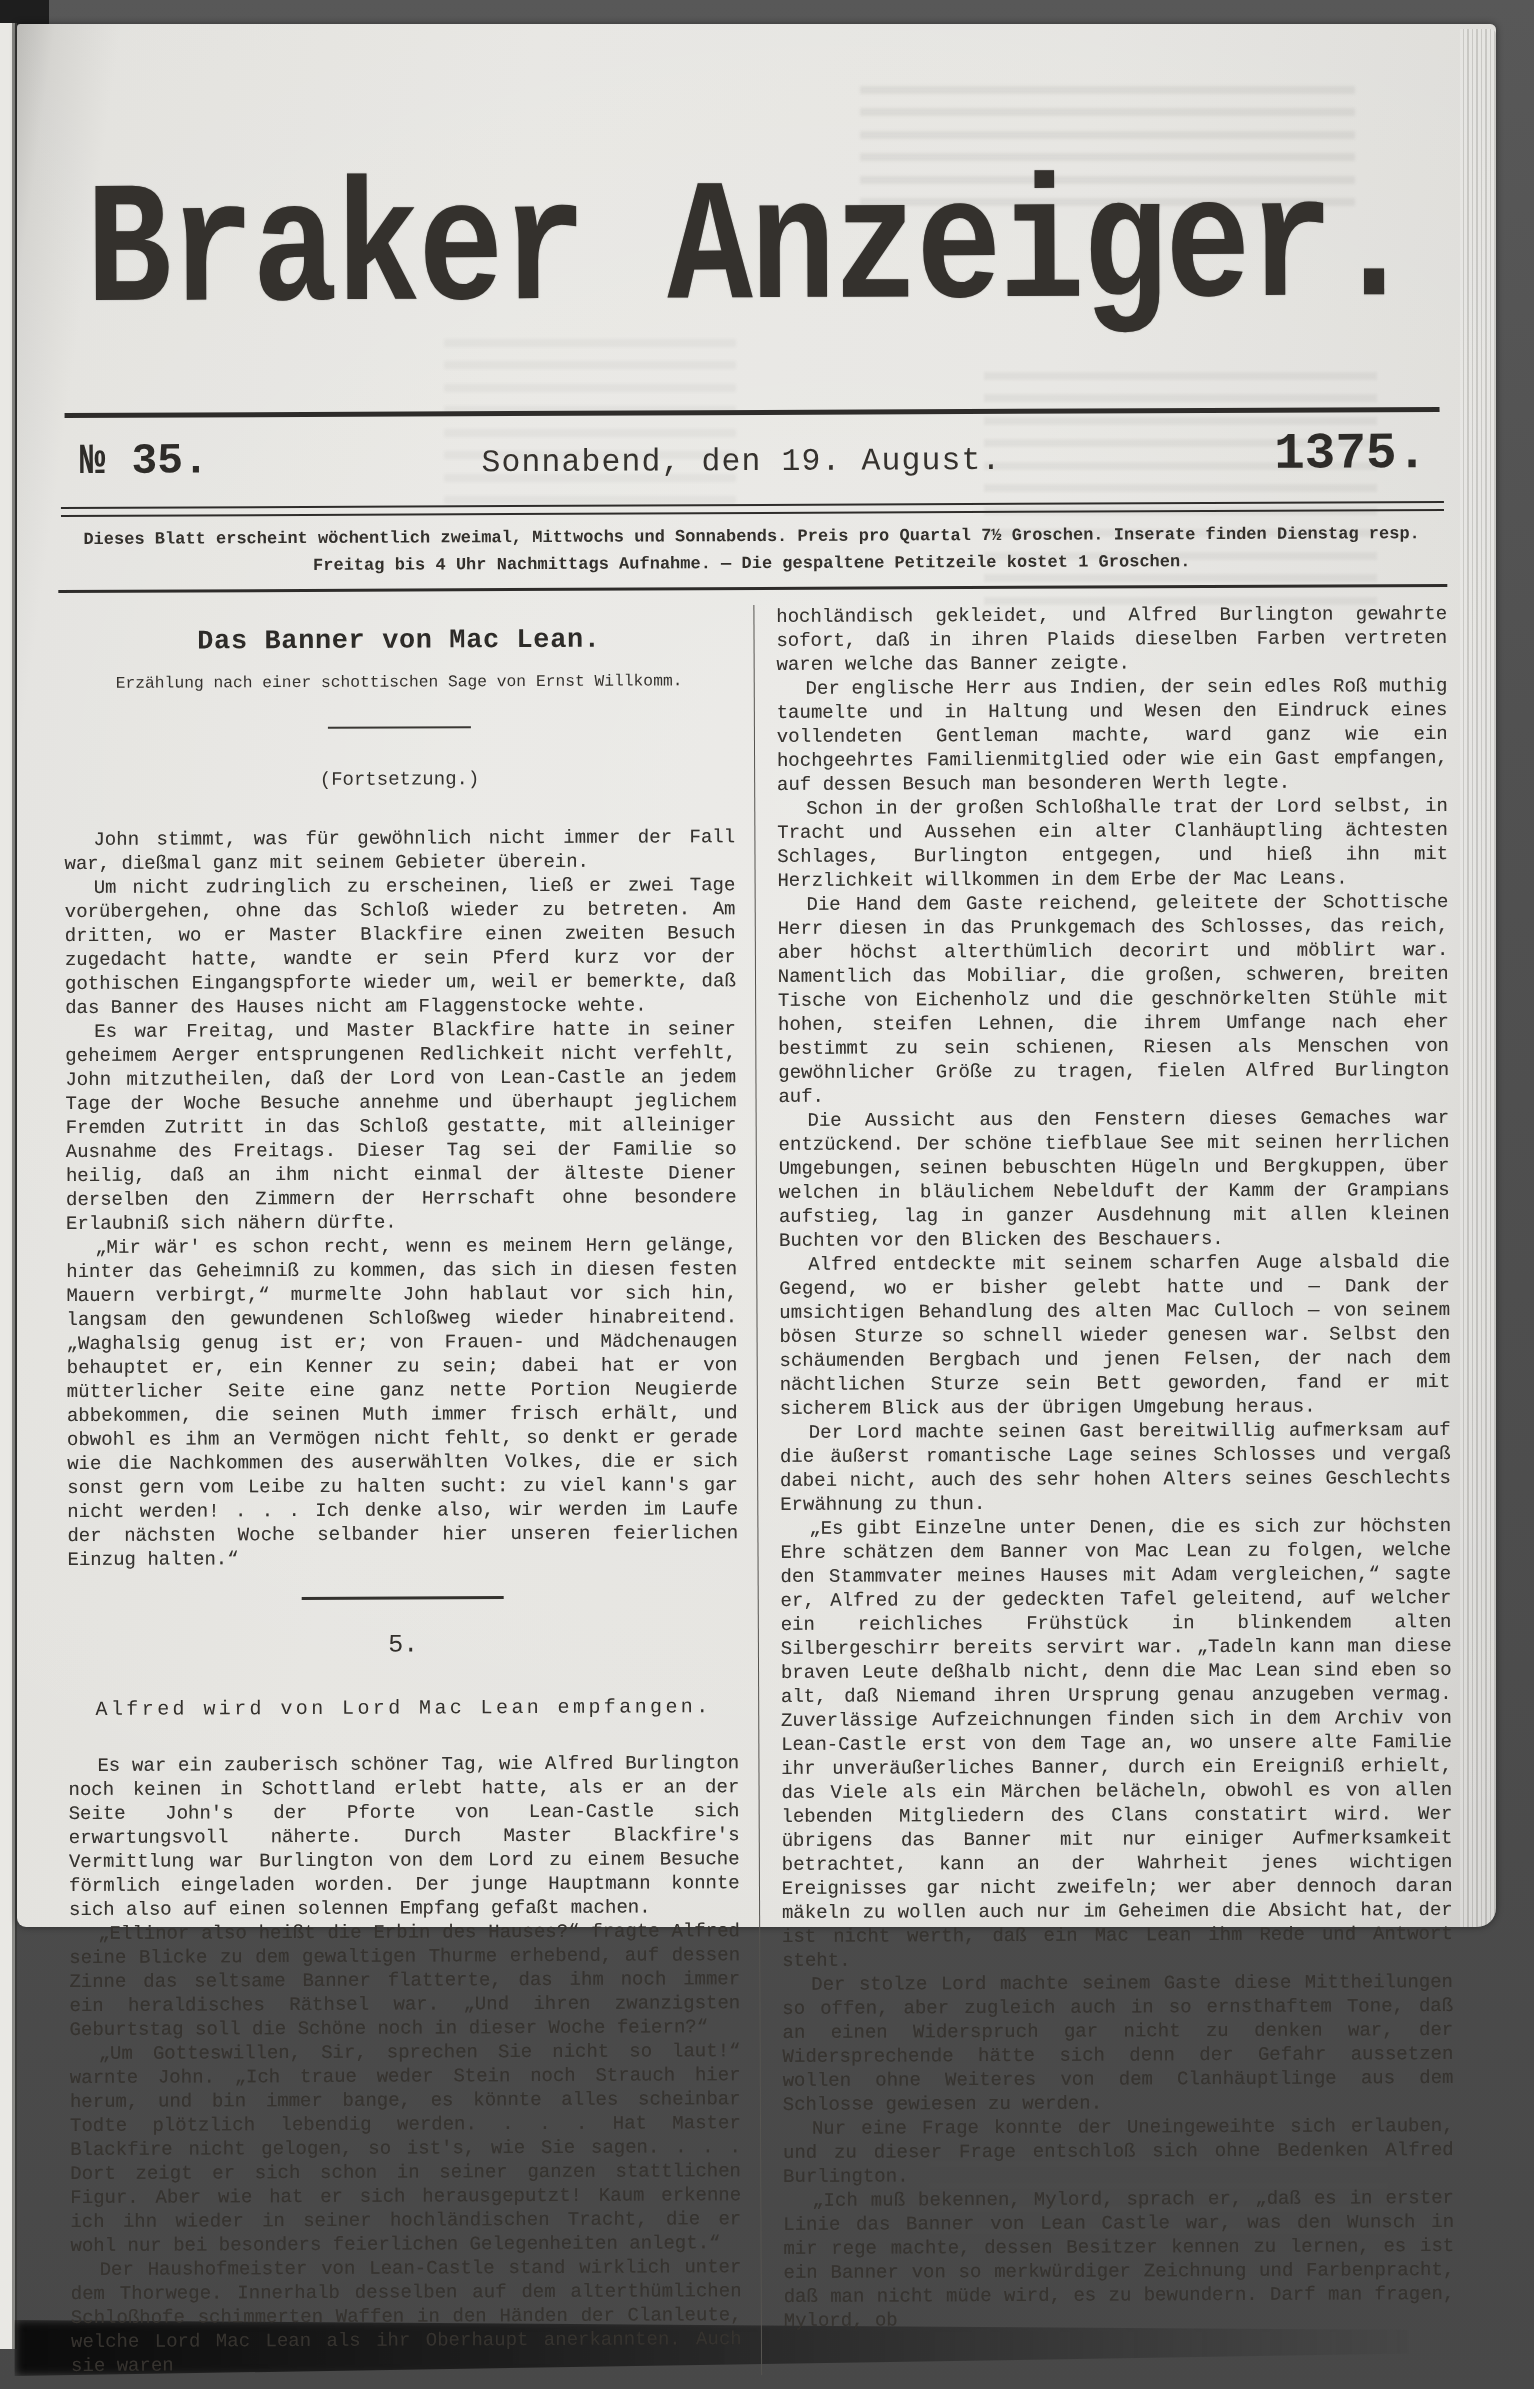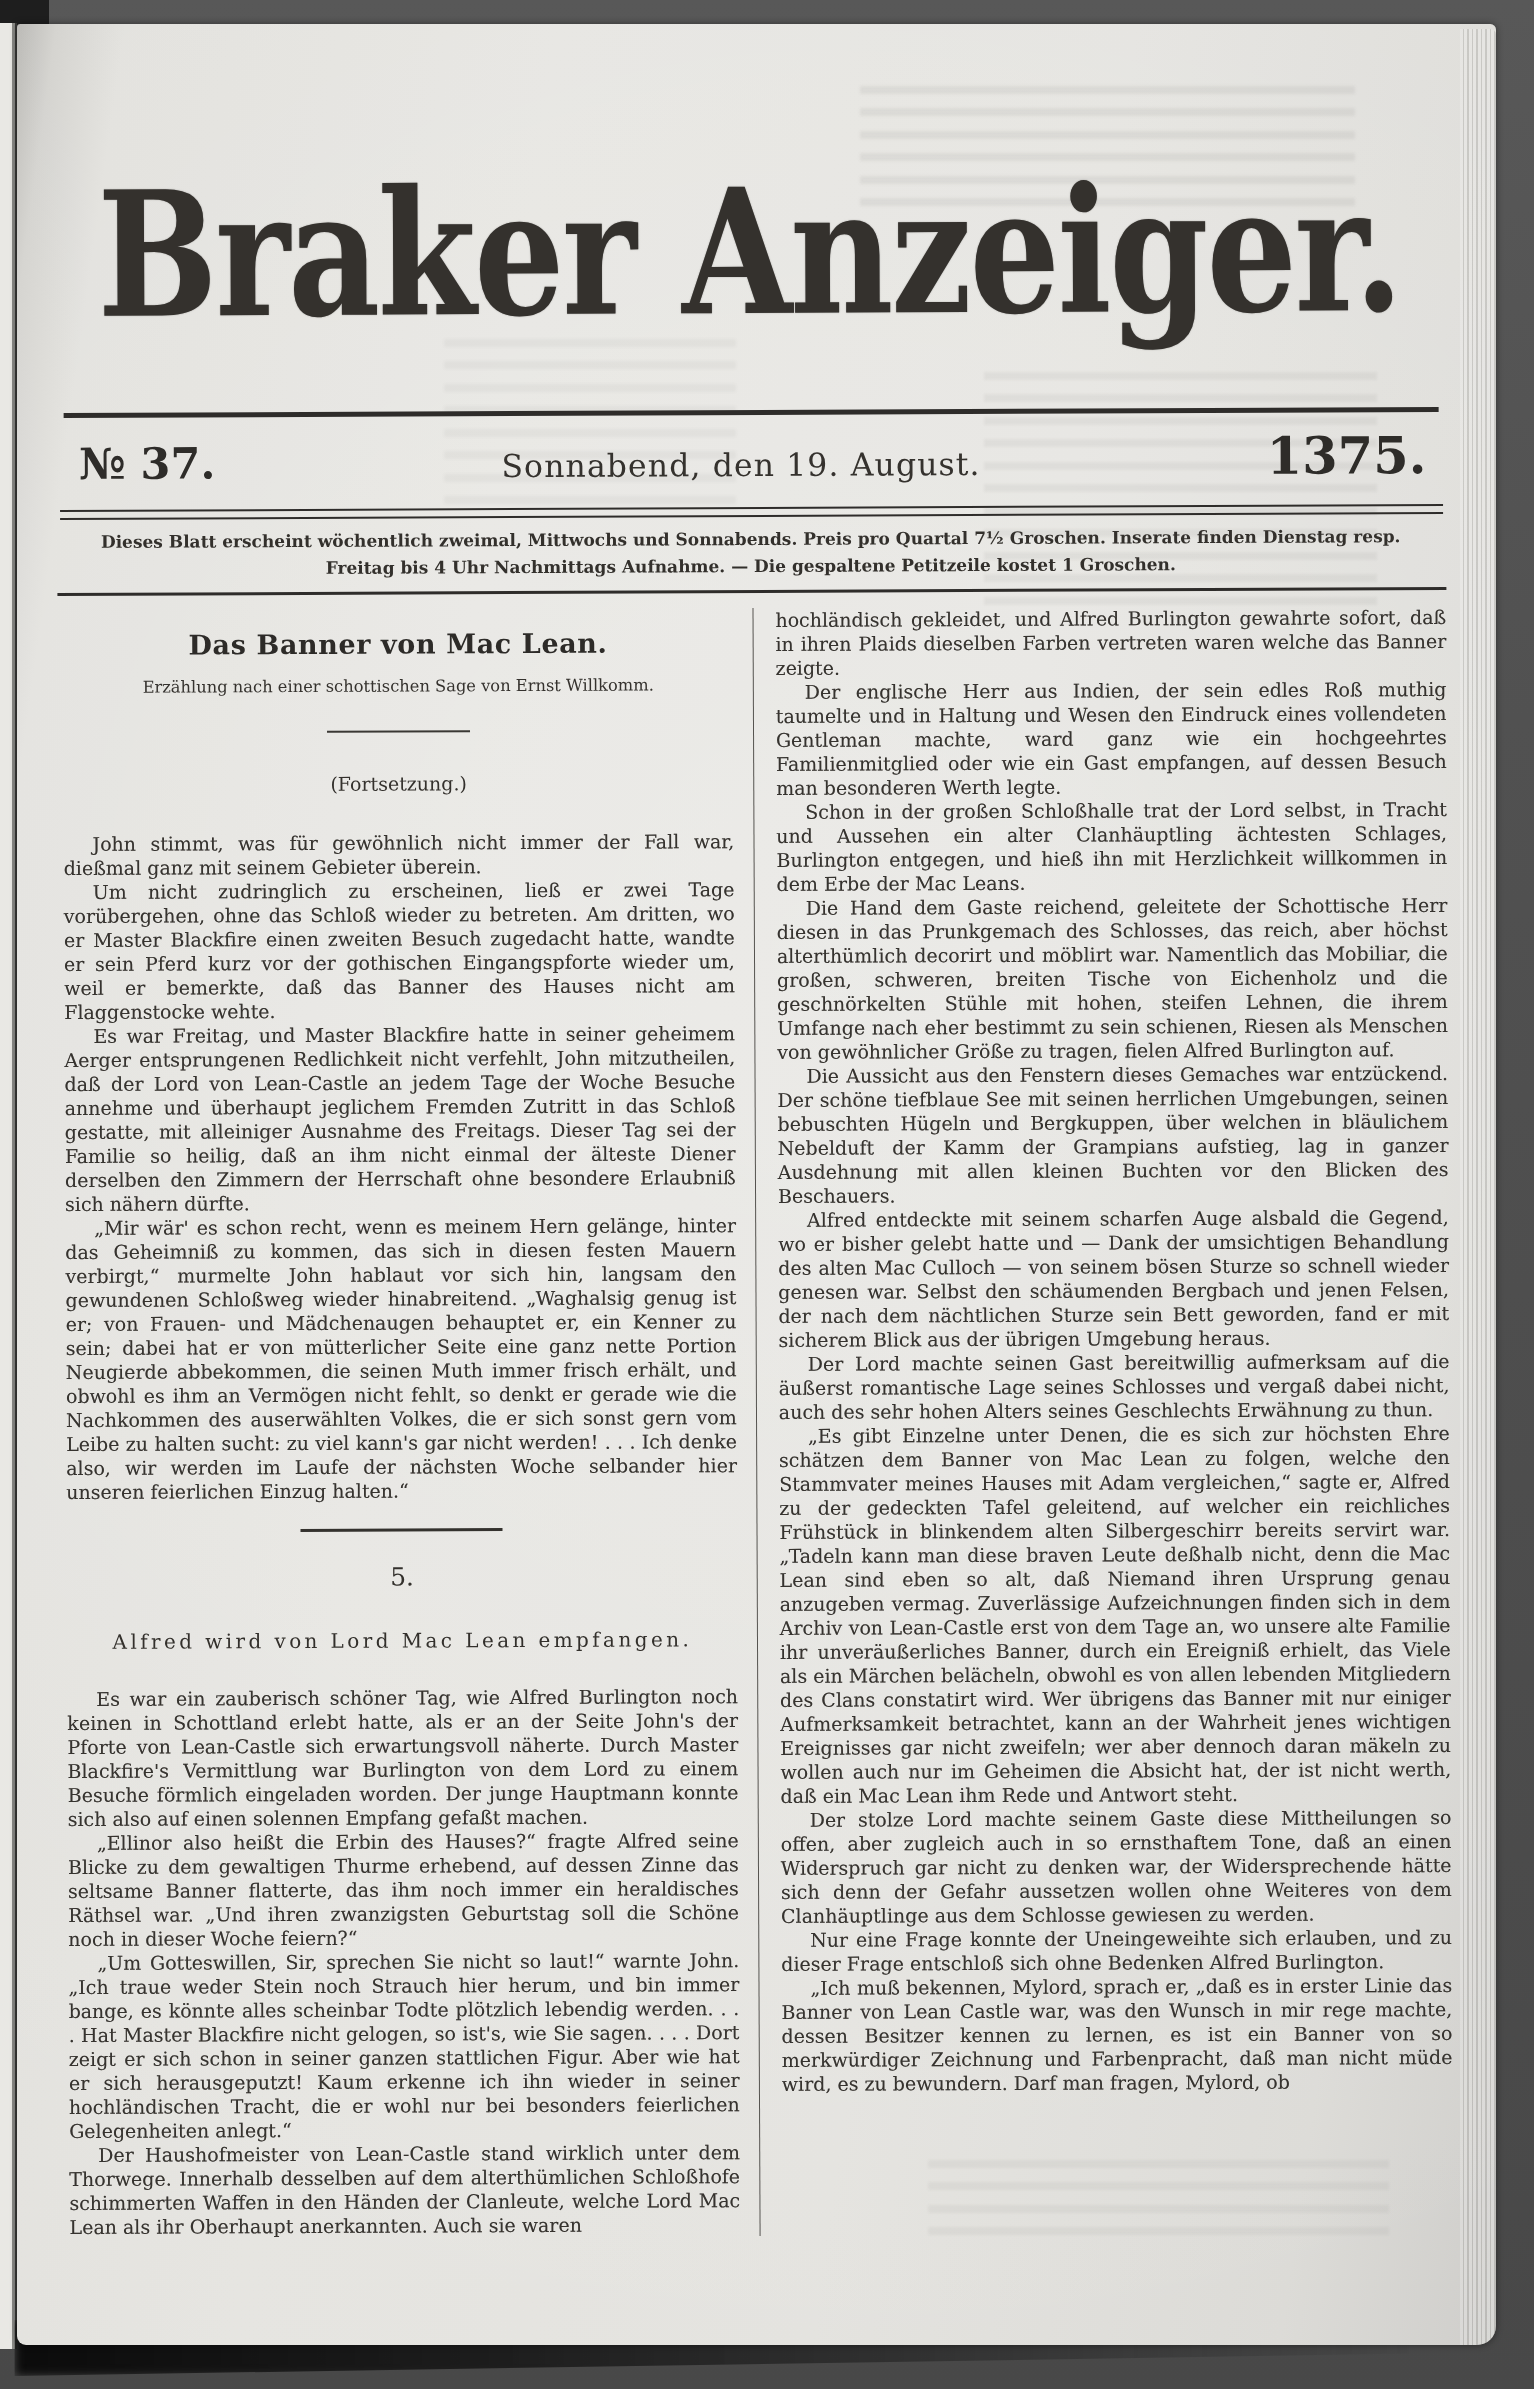--- a/index.html
+++ b/index.html
@@ -21,26 +21,27 @@
     position: absolute; left: 0; top: 22.5px; bottom: 40px; width: 17px;
     background: linear-gradient(90deg, #e9e8e4 0 12.4px, #8a8a86 12.4px 14.6px, #3a3a38 14.6px 17px);
   }
   .bottom-shadow {
     position: absolute; left: 14.6px; top: 2320px; width: 1394px; height: 56px;
     background: linear-gradient(90deg, rgba(8,8,8,0.95) 0%, rgba(15,15,15,0.75) 35%, rgba(30,30,30,0.45) 70%, rgba(60,60,60,0.12) 100%);
     filter: blur(5px);
     clip-path: polygon(0 0, 100% 18%, 100% 60%, 0 100%);
   }
   .sheet {
-    position: absolute; left: 17px; top: 23.6px; width: 1479px; height: 2321px;
+    position: absolute; left: 17px; top: 23.6px; width: 1479px; height: 1903px;
     background:
       radial-gradient(ellipse 140% 90% at 55% 40%, rgba(255,255,255,0.25), rgba(255,255,255,0) 70%),
       linear-gradient(98deg, #b9b8b4 0%, #d3d2ce 2.2%, #e2e1dd 6%, #e6e5e1 30%, #e4e3df 62%, #dcdbd7 88%, #cfcecb 100%);
     border-radius: 3.4px 5.6px 19px 9px;
     box-shadow: 0 0 7.9px rgba(0,0,0,0.45);
+    font-family: Liberation Mono, monospace;
   }
   .edge-striations {
     position: absolute; right: 0; top: 5.6px; bottom: 0; width: 36px;
     background: repeating-linear-gradient(90deg, rgba(255,255,255,0.25) 0 2.8px, rgba(120,119,115,0.28) 2.8px 4.5px);
     border-radius: 0 5.6px 19px 0;
     opacity: 0.8;
   }
   .sheet-content {
     position: absolute; inset: 0;
     padding: 84px 44px 0 38px;
@@ -145,21 +146,21 @@
   <div class="ghost" style="left:427px; top:315px; width:292px; height:169px; opacity:.35;"></div>
   <div class="ghost" style="left:911px; top:2136px; width:461px; height:79px; opacity:.4;"></div>
 
   <div class="sheet-content">
 
     <div class="masthead">Braker Anzeiger.</div>
 
     <div class="rule-thick"></div>
 
     <div class="date-row">
-      <span class="issue-no">№ 37.</span>
+      <span class="issue-no">№ 35.</span>
       <span class="date-center">Sonnabend, den 19. August.</span>
       <span class="year">1375.</span>
     </div>
 
     <div class="rule-double"></div>
 
     <div class="pub-note">Dieses Blatt erscheint wöchentlich zweimal, Mittwochs und Sonnabends.  Preis pro Quartal 7½ Groschen.  Inserate finden Dienstag resp.</div>
     <div class="pub-note" style="margin-top:1.1px;">Freitag bis 4 Uhr Nachmittags Aufnahme. — Die gespaltene Petitzeile kostet 1 Groschen.</div>
 
     <div class="rule-single"></div>

